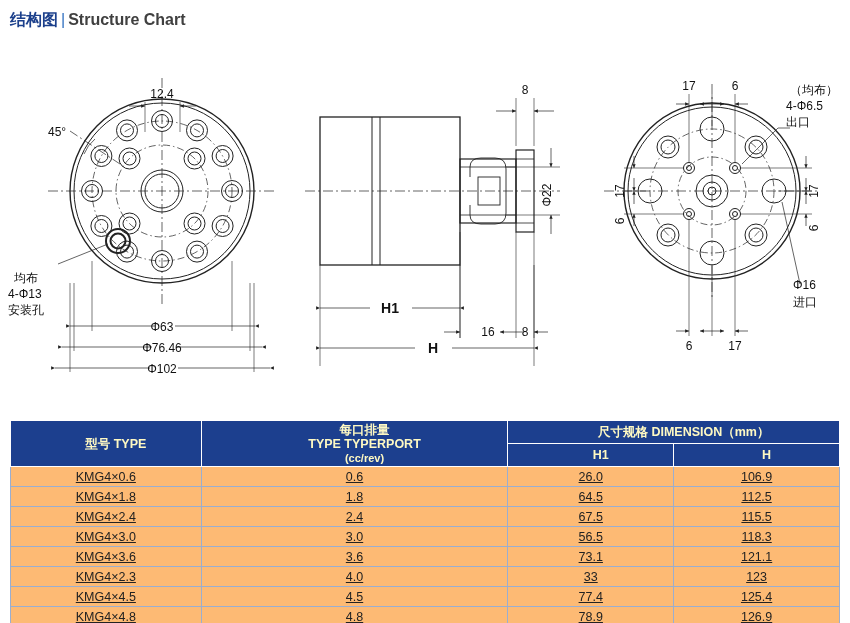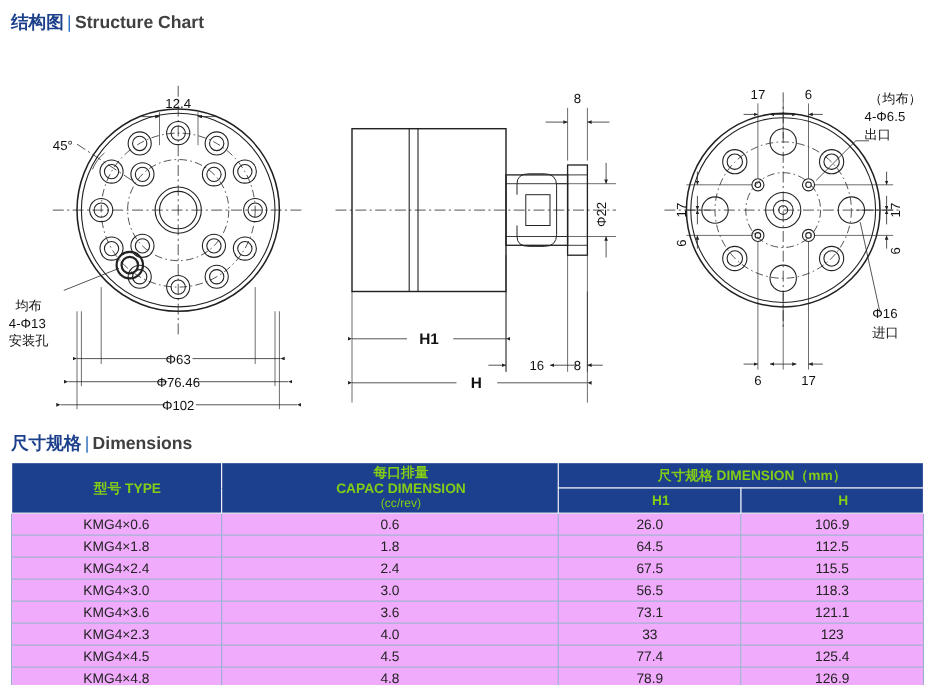--- a/index.html
+++ b/index.html
@@ -46,34 +46,35 @@
     font-size: 12.5px;
     color: #222;
   }
   #dim-table th, #dim-table td {
     border: 1px solid #9aaed0;
     text-align: center;
     padding: 2px 3px;
   }
   #dim-table thead th {
     background: #1c3f8e;
-    color: #84cc16;
+    color: #fef9c3;
     border: 1px solid #ffffff;
     font-weight: bold;
     line-height: 1.15;
     padding-left: 23px;
   }
   #dim-table thead th.sub {
     background: #1c3f8e;
   }
   #dim-table tbody td {
     height: 20px;
-    background: #f0abfc;
-  }
-  .small-note { font-size: 11px; font-weight: normal; }
+    background: #fdba74;
+    text-decoration: underline;
+  }
+  .small-note { font-size: 11px; font-weight: bold; }
 </style>
 </head>
 <body>
 
 <div id="page">
 
   <div class="section-head" id="head-structure">
     <span class="sh-cn">结构图</span><span class="sh-sep">|</span><span class="sh-en">Structure Chart</span>
   </div>
 
@@ -321,34 +322,31 @@
 
         <text x="689" y="314" text-anchor="middle">6</text>
         <text x="735" y="314" text-anchor="middle">17</text>
 
         <text x="793" y="253" text-anchor="start">Φ16</text>
         <text x="793" y="270" text-anchor="start">进口</text>
       </g>
     </svg>
   </div>
 
-  <div class="section-head" id="head-dimensions">
-    <span class="sh-cn">尺寸规格</span><span class="sh-sep">|</span><span class="sh-en">Dimensions</span>
-  </div>
 
   <table id="dim-table">
     <thead>
       <tr>
         <th rowspan="2" style="width:23%">
           <span>型号</span>
           <span>TYPE</span>
         </th>
         <th rowspan="2" style="width:37%">
           <div>每口排量</div>
-          <div>CAPAC DIMENSION</div>
+          <div>TYPE TYPERPORT</div>
           <div class="small-note">(cc/rev)</div>
         </th>
         <th colspan="2">
           <span>尺寸规格</span>
           <span>DIMENSION</span><span>（mm）</span>
         </th>
       </tr>
       <tr>
         <th class="sub" style="width:20%">H1</th>
         <th class="sub" style="width:20%">H</th>

